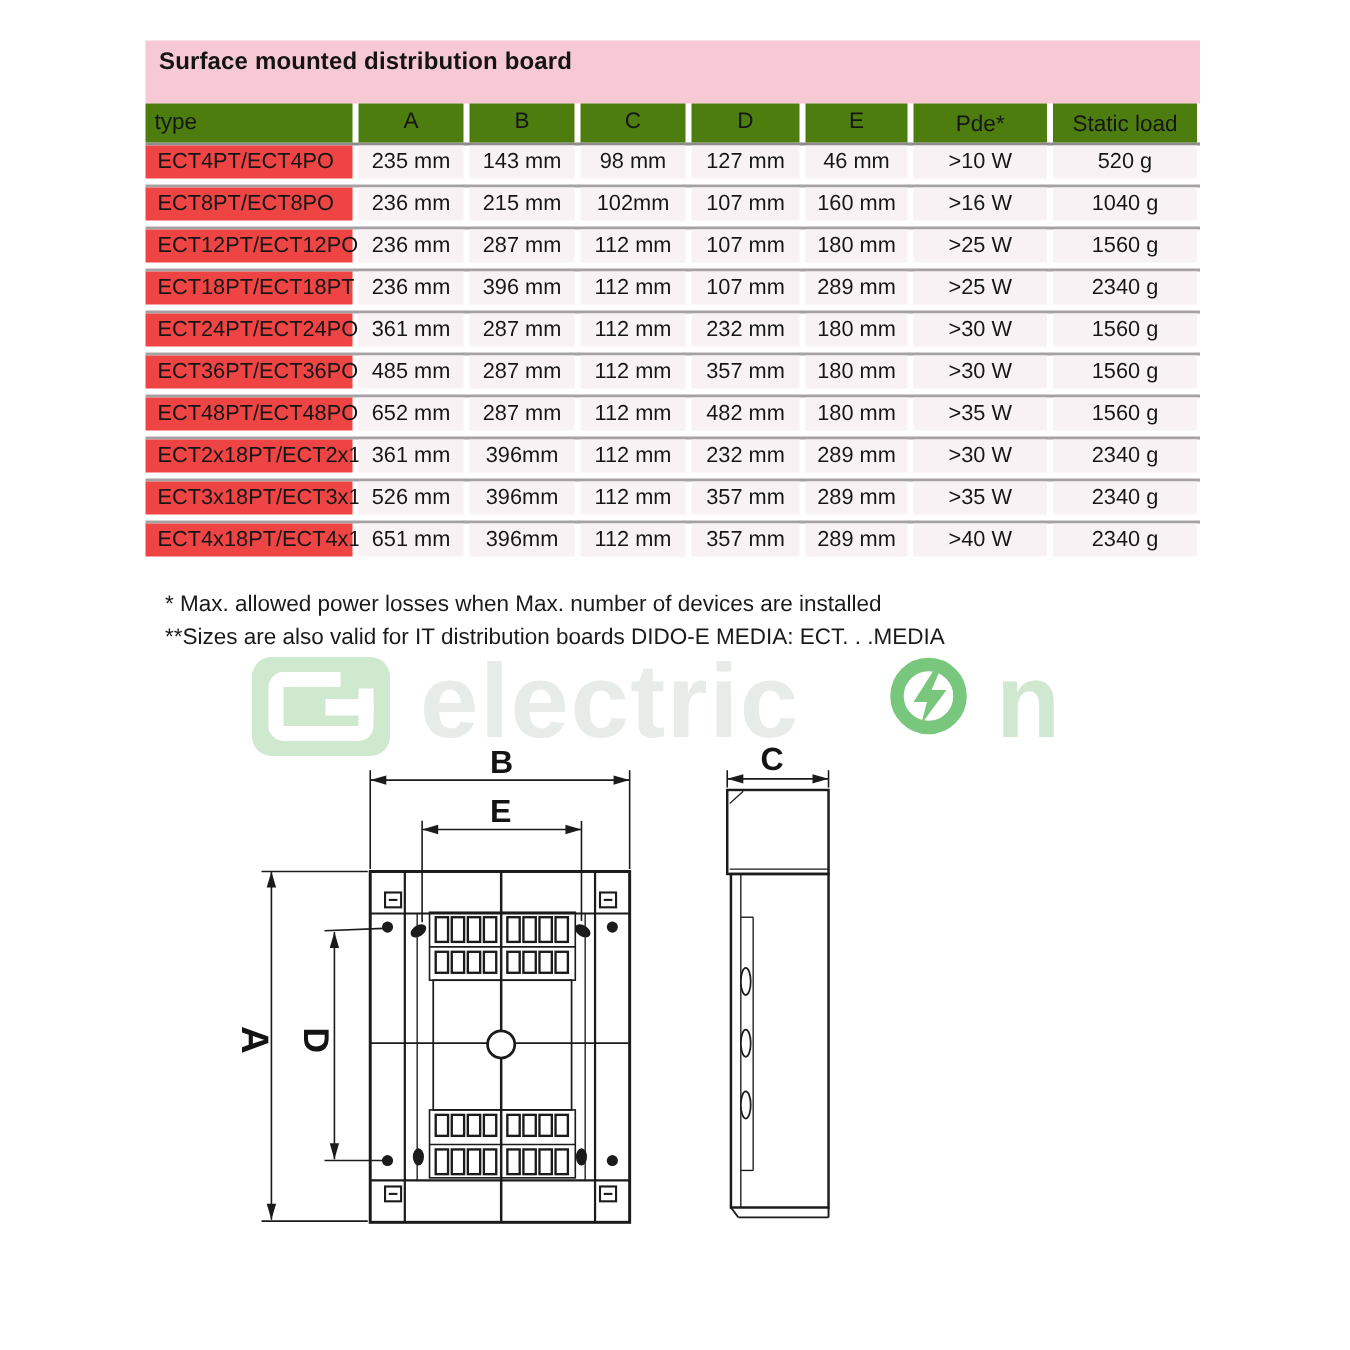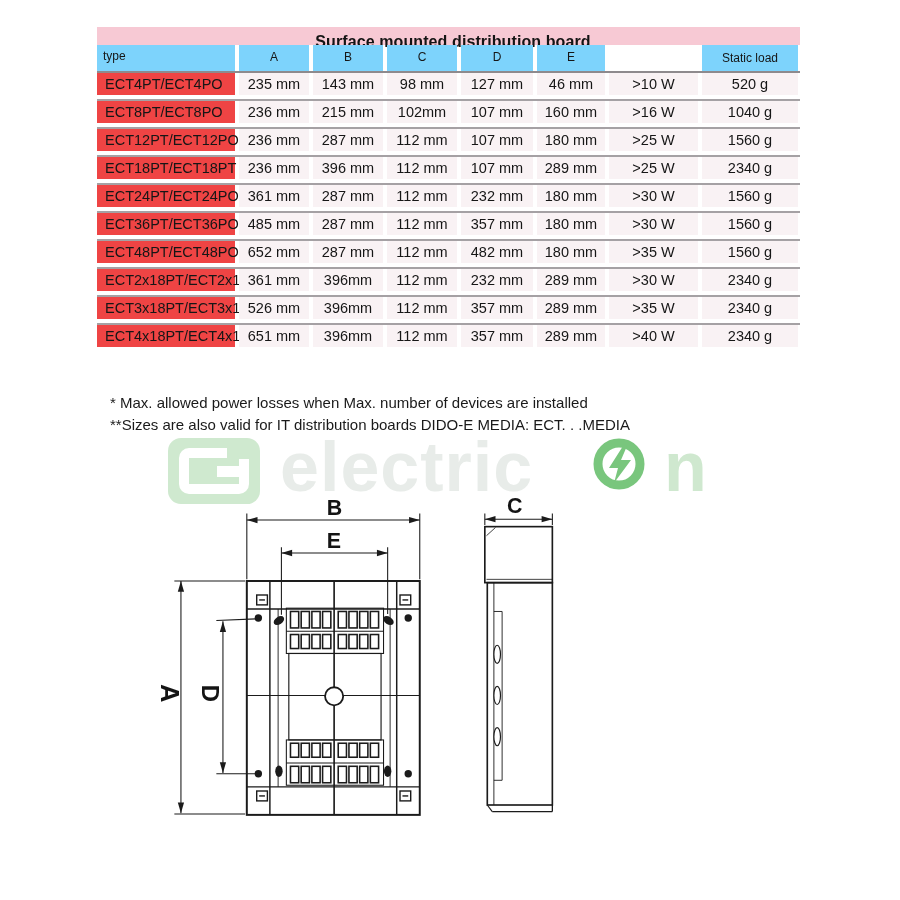--- a/index.html
+++ b/index.html
@@ -1,25 +1,25 @@
 <!DOCTYPE html>
 <html><head>
 <meta charset="utf-8">
 <style>
   html,body{margin:0;padding:0;background:#fff;}
   .page{position:relative;width:900px;height:900px;background:#fff;overflow:hidden;
         font-family:"Liberation Sans",sans-serif;color:#161616;}
 
   
   .tablewrap{position:absolute;left:97px;top:27px;width:703px;z-index:3;}
-  .titlebar{background:#f7c9d4;height:18px;line-height:30px;padding-left:9px;
-            font-size:16px;font-weight:bold;color:#141414;letter-spacing:.1px;text-align:center;}
+  .titlebar{background:#f7c9d4;height:42px;line-height:30px;padding-left:9px;
+            font-size:16px;font-weight:bold;color:#141414;letter-spacing:.1px;}
   .grid8{display:grid;grid-template-columns:138px 70px 70px 70px 72px 68px 89px 96px;column-gap:4px;}
   .thead{border-bottom:2px solid #8e8a8d;}
-  .th{background:#7dd3fc;font-size:12px;}
+  .th{background:#4d7c0f;font-size:15px;}
   .th-type{grid-column:1;grid-row:1/3;padding:4px 0 0 6px;}
   .th-dims{grid-column:2/7;grid-row:1;text-align:center;padding-top:5px;height:27px;}
   .th-sub{grid-row:2;text-align:center;height:26px;line-height:24px;}
   .th-pde{grid-column:7;grid-row:1/3;display:flex;align-items:center;justify-content:center;}
   .th-static{grid-column:8;grid-row:1/3;display:flex;align-items:center;justify-content:center;}
   .row{margin-top:0;}
   .row + .row{margin-top:4px;border-top:2px solid #a5a1a4;}
   .cell{font-size:14.5px;height:22px;line-height:22px;}
   .cell-type{background:#ef4444;padding-left:8px;}
   .cell-val{background:#f9f2f4;text-align:center;}
@@ -45,20 +45,21 @@
 </head>
 <body>
 
 <div class="page">
 
   <div class="tablewrap">
     <div class="titlebar">Surface mounted distribution board</div>
 
     <div class="grid8 thead">
       <div class="th th-type">type</div>
+      <div class="th th-pde">Pde*</div>
       <div class="th th-static">Static load</div>
       <div class="th th-sub" style="grid-column:2">A</div>
       <div class="th th-sub" style="grid-column:3">B</div>
       <div class="th th-sub" style="grid-column:4">C</div>
       <div class="th th-sub" style="grid-column:5">D</div>
       <div class="th th-sub" style="grid-column:6">E</div>
     </div>
 
     <div class="grid8 row">
       <div class="cell cell-type">ECT4PT/ECT4PO</div>

